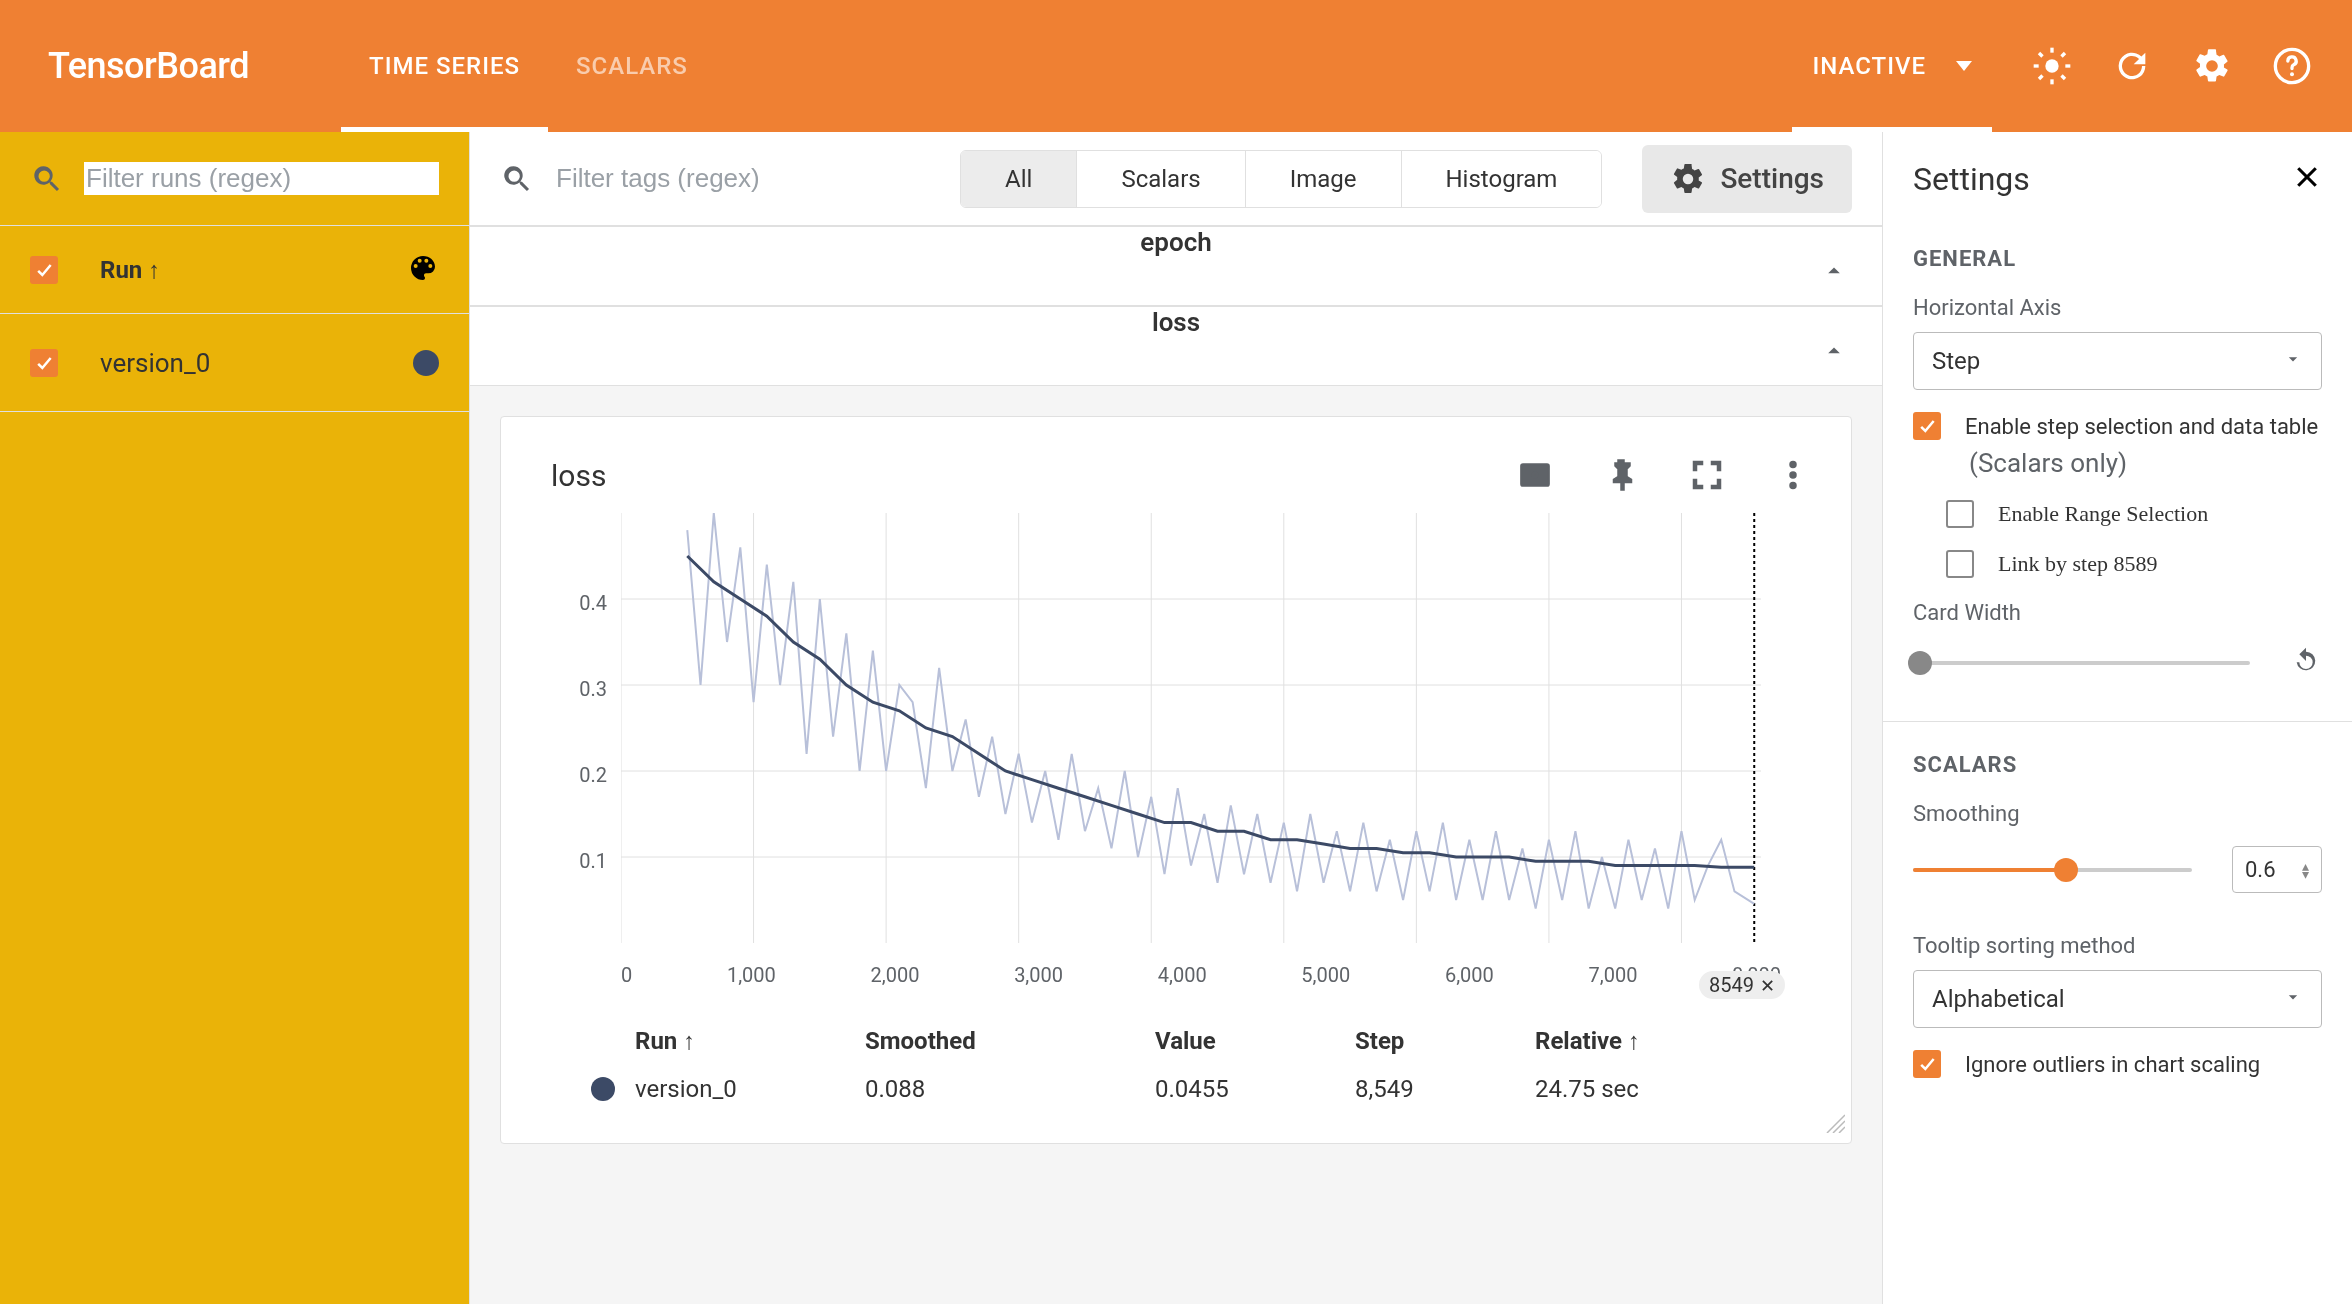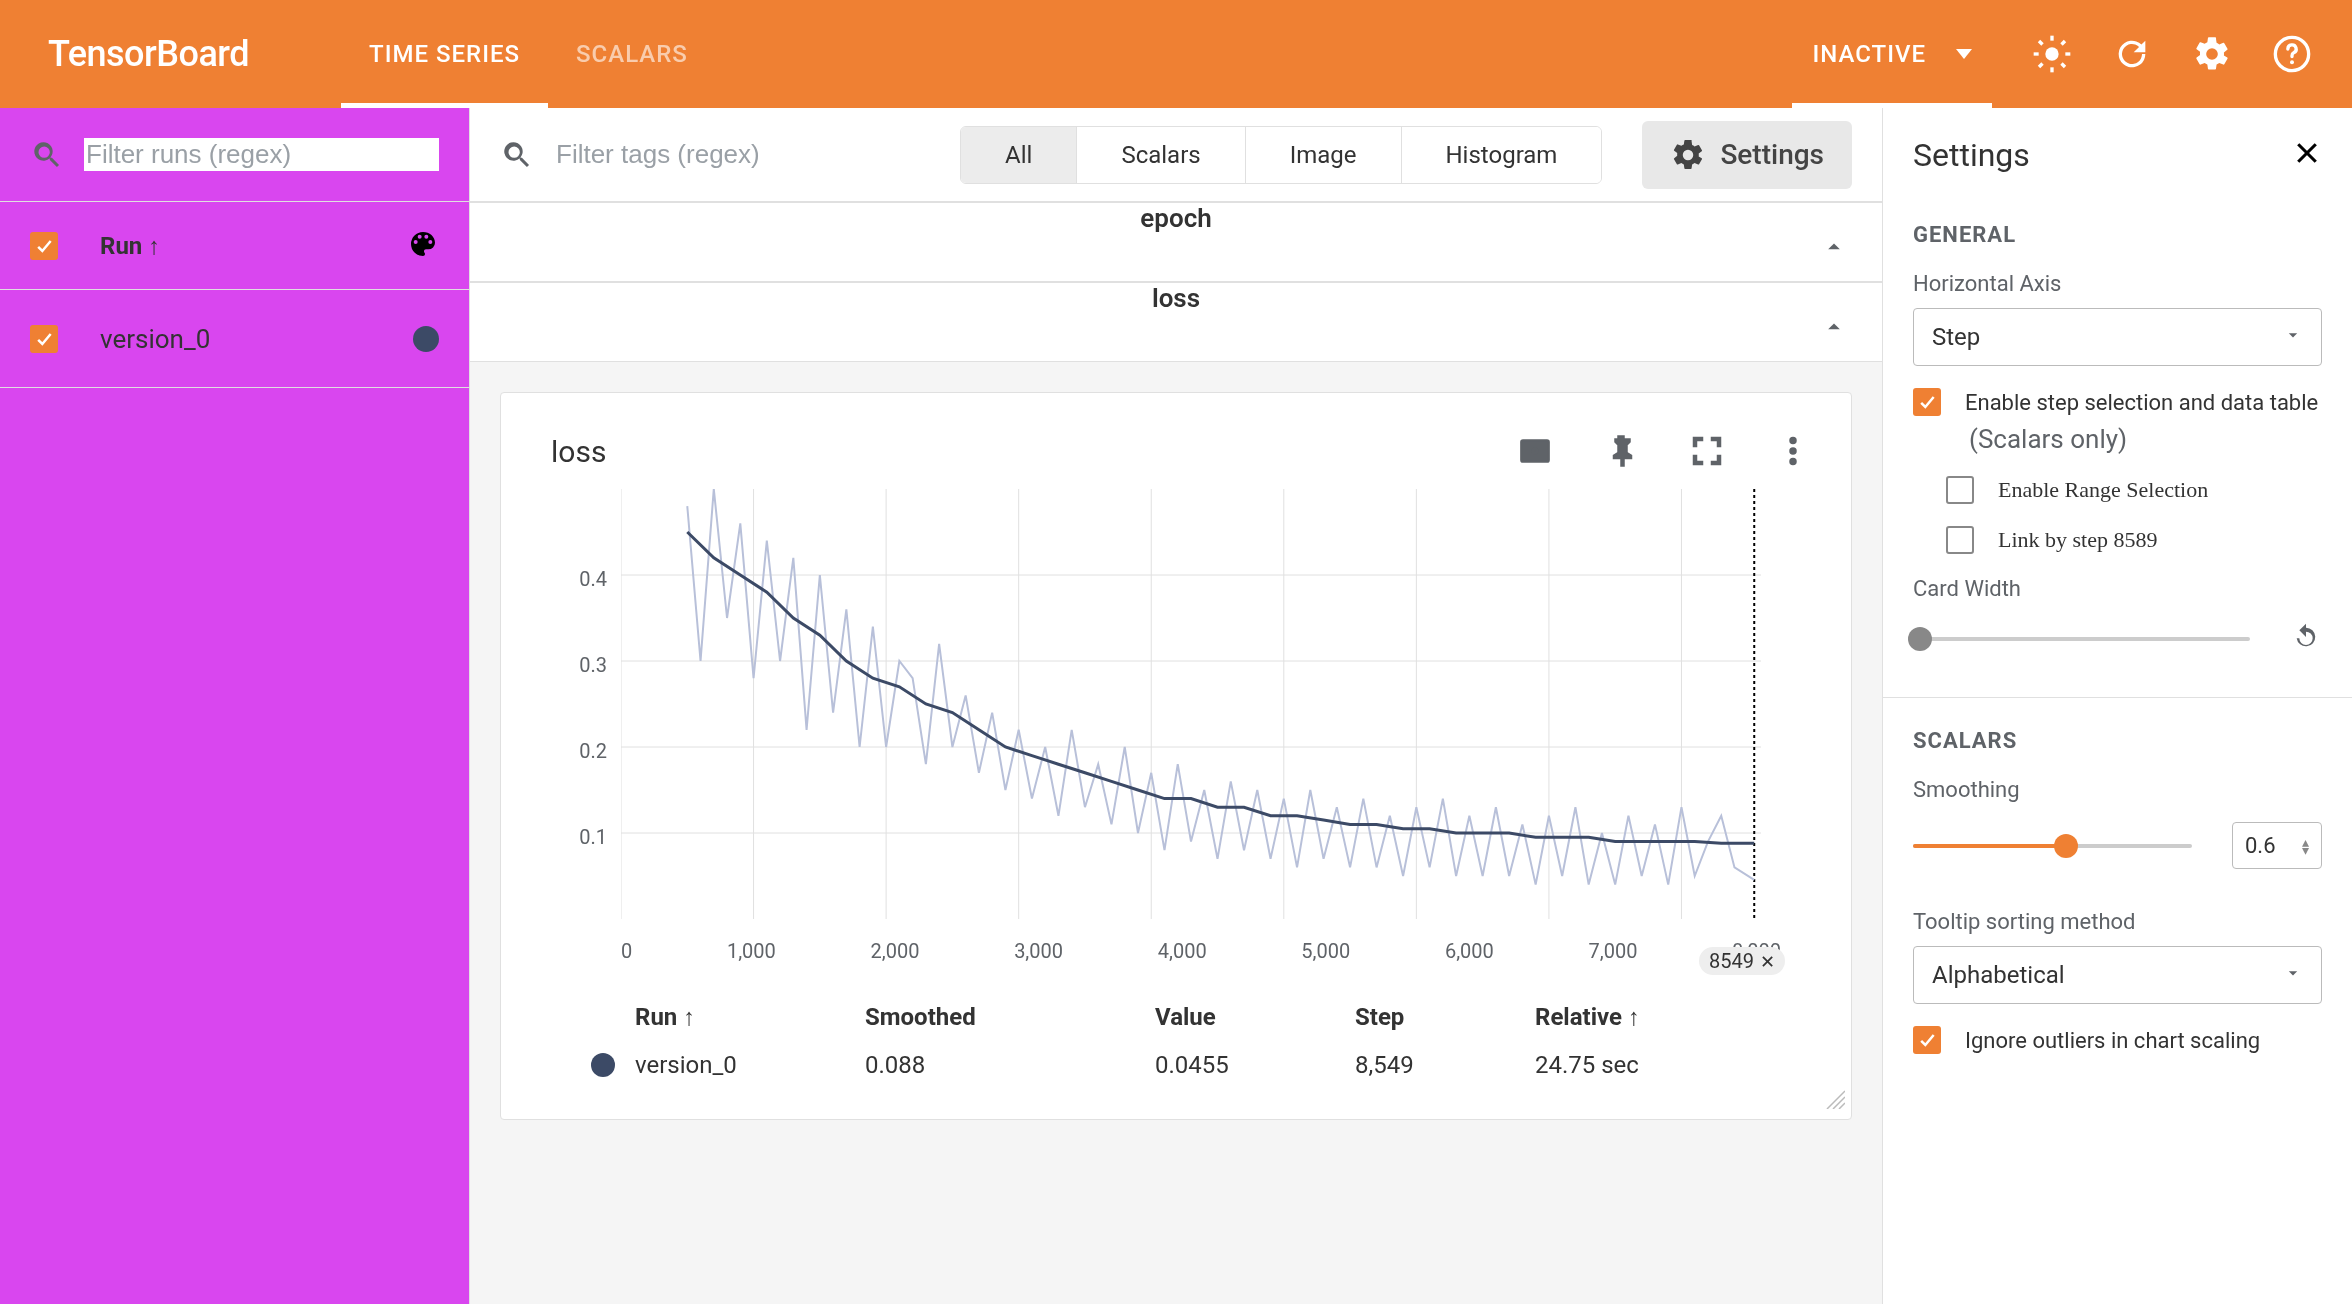--- a/index.html
+++ b/index.html
@@ -10,36 +10,36 @@
   --text-lighter:#9aa0a6;
   --border:#e0e0e0;
   --bg-gray:#f5f5f5;
   --dark-line:#3c4a66;
   --light-line:#b8c0d9;
 }
 *{box-sizing:border-box;}
 html,body{margin:0;padding:0;height:100%;font-family:Roboto,Arial,sans-serif;font-size:15px;color:var(--text);background:#fff;}
 body{display:flex;flex-direction:column;width:2352px;height:1304px;transform-origin:top left;}
 
-.header{background:var(--orange);height:108px;display:flex;align-items:center;padding:0 40px 0 48px;color:#fff;flex-shrink:0;}
+.header{background:var(--orange);height:132px;display:flex;align-items:center;padding:0 40px 0 48px;color:#fff;flex-shrink:0;}
 .logo{font-size:36px;font-weight:500;letter-spacing:-0.5px;}
 .tabs{display:flex;margin-left:92px;height:100%;}
 .tab{display:flex;align-items:center;padding:0 28px;font-size:24px;font-weight:500;letter-spacing:1px;color:rgba(255,255,255,0.6);cursor:pointer;position:relative;}
 .tab.active{color:#fff;}
 .tab.active::after{content:"";position:absolute;left:0;right:0;bottom:0;height:5px;background:#fff;}
 .header-spacer{flex:1;}
 .dropdown{display:flex;align-items:center;font-size:24px;font-weight:500;letter-spacing:1px;padding:0 20px;height:100%;position:relative;}
 .dropdown::after{content:"";position:absolute;left:0;right:0;bottom:0;height:5px;background:#fff;}
 .header-icons{display:flex;align-items:center;gap:40px;margin-left:40px;}
 .hicon{width:40px;height:40px;display:flex;align-items:center;justify-content:center;cursor:pointer;}
 .hicon svg{width:40px;height:40px;fill:#fff;}
 
 .body{flex:1;display:flex;overflow:hidden;}
 
-.sidebar{width:470px;border-right:1px solid var(--border);display:flex;flex-direction:column;background:#d946ef;}
+.sidebar{width:470px;border-right:1px solid var(--border);display:flex;flex-direction:column;background:#eab308;}
 .search-row{height:94px;display:flex;align-items:center;padding:0 30px;border-bottom:1px solid var(--border);}
 .search-row svg{width:34px;height:34px;fill:var(--text-light);flex-shrink:0;}
 .search-row input{flex:1;border:none;outline:none;font-size:26px;margin-left:20px;color:var(--text);}
 .search-row input::placeholder{color:var(--text-lighter);}
 .run-header{height:88px;display:flex;align-items:center;padding:0 30px;border-bottom:1px solid var(--border);}
 .checkbox{width:28px;height:28px;background:var(--orange);border-radius:3px;display:flex;align-items:center;justify-content:center;flex-shrink:0;}
 .checkbox svg{width:20px;height:20px;stroke:#fff;stroke-width:3;fill:none;}
 .run-header-label{margin-left:42px;font-size:24px;font-weight:700;}
 .palette{margin-left:auto;}
 .palette svg{width:32px;height:32px;fill:#000;}

